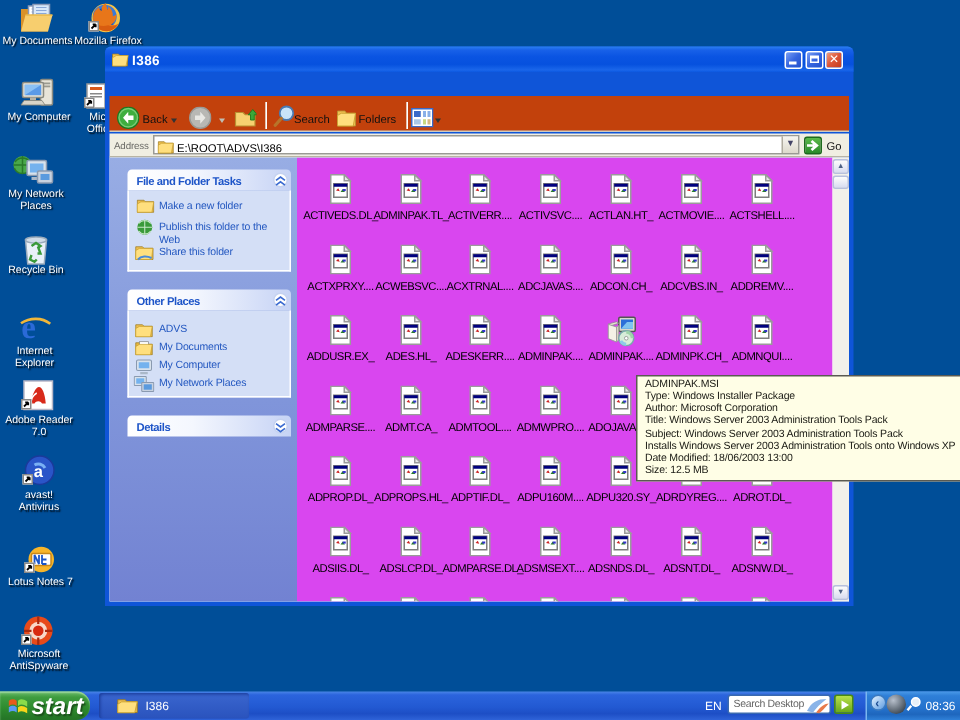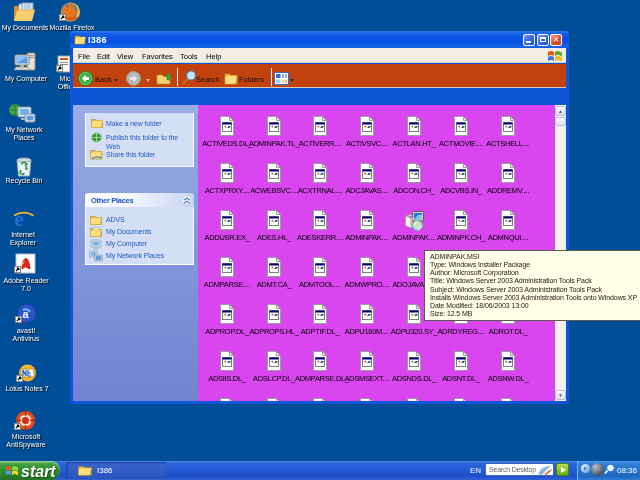--- a/index.html
+++ b/index.html
@@ -216,34 +216,20 @@
   <svg class="abs" style="left:4px;top:3px" width="12" height="11" viewBox="0 0 12 11">
    <path d="M1 2 h4 l1 1 h5 v7 H1 Z" fill="#f0c050" stroke="#9a7a20" stroke-width="0.5"></path>
    <path d="M1 4.5 l2.5-1.5 h8 L10 10 H1 Z" fill="#ffdf7e" stroke="#c8a030" stroke-width="0.5"></path>
   </svg>
   <span class="ttl">I386</span>
   <div class="wbtn" style="left:453px">
           <span style="position:absolute;left:2px;bottom:2px;width:5px;height:2px;background:#fff"></span>
         </div>
   <div class="wbtn" style="left:467px"><span style="display:inline-block;width:6px;height:5px;border:1px solid #fff;border-top-width:2px;margin-top:2px"></span></div>
   <div class="wbtn cls" style="left:480px">✕</div>
- </div>
- <div id="menu">
-  <span style="left:5px">File</span>
-        <span style="left:24px">Edit</span>
-        <span style="left:44px">View</span>
-  <span style="left:69px">Favorites</span>
-        <span style="left:107px">Tools</span>
-        <span style="left:133px">Help</span>
-  <svg class="abs" style="right:3px;top:1px" width="16" height="13" viewBox="0 0 16 13">
-   <path d="M1 3 C3 1.5 5 1.5 7 3 V7 C5 5.5 3 5.5 1 7 Z" fill="#e85a1a"></path>
-   <path d="M8 3 C10 1.5 12 1.5 15 3.6 V7.6 C12 5.5 10 5.5 8 7 Z" fill="#6aaa2a"></path>
-   <path d="M1 8 C3 6.5 5 6.5 7 8 V12 C5 10.5 3 10.5 1 12 Z" fill="#3a7ae0"></path>
-   <path d="M8 8 C10 6.5 12 6.5 15 8.6 V12.6 C12 10.5 10 10.5 8 12 Z" fill="#f7b51a"></path>
-  </svg>
  </div>
  <div id="tool">
   <svg class="abs" style="left:5px;top:7px" width="15" height="15" viewBox="0 0 15 15">
    <circle cx="7.5" cy="7.5" r="7" fill="#3fae3f" stroke="#1e7a1e"></circle>
    <circle cx="7.5" cy="7.5" r="6.2" fill="none" stroke="#8fdc8f" stroke-width="1" opacity="0.7"></circle>
    <path d="M7.5 3.5 L4 7.5 l3.5 4 v-2.5 h3.5 v-3 H7.5 Z" fill="#fff"></path>
   </svg>
   <span class="txt" style="left:22px;top:11px">Back</span>
   <div class="abs" style="left:41px;top:15px;width:0;height:0;border-left:2.5px solid transparent;border-right:2.5px solid transparent;border-top:3px solid #333"></div>
   <svg class="abs" style="left:53px;top:7px" width="15" height="15" viewBox="0 0 15 15">
@@ -271,23 +257,48 @@
    <rect x="0.5" y="0.5" width="14" height="12" fill="#fff" stroke="#3a6ac8"></rect>
    <rect x="2" y="2" width="4.5" height="4" fill="#3a6ac8"></rect>
           <rect x="8" y="2" width="2" height="4" fill="#8ab0e8"></rect>
           <rect x="11" y="2" width="2" height="4" fill="#8ab0e8"></rect>
    <rect x="2" y="7.5" width="4.5" height="3.5" fill="#aac8e8"></rect>
           <rect x="8" y="7.5" width="2" height="3.5" fill="#c8d880"></rect>
           <rect x="11" y="7.5" width="2" height="3.5" fill="#d8b880"></rect>
   </svg>
   <div class="abs" style="left:217px;top:15px;width:0;height:0;border-left:2.5px solid transparent;border-right:2.5px solid transparent;border-top:3px solid #333"></div>
  </div>
+ <div id="addr">
+  <span class="lbl">Address</span>
+  <div class="fld">
+   <svg class="abs" style="left:2px;top:1.5px" width="11" height="10" viewBox="0 0 11 10">
+    <path d="M0.5 1.5 h4 l1 1 h5 v6.5 H0.5 Z" fill="#f0c050" stroke="#9a7a20" stroke-width="0.5"></path>
+    <path d="M0.5 3.8 l2.2-1.3 h7.8 L9.3 9 H0.5 Z" fill="#ffdf7e" stroke="#c8a030" stroke-width="0.5"></path>
+   </svg>
+   <span class="ftxt">E:\ROOT\ADVS\I386</span>
+   <div class="drop">▼</div>
+  </div>
+  <div class="abs" style="left:463px;top:1.5px;width:12px;height:12px;border-radius:2px;background:linear-gradient(180deg,#5aba4a,#2a8a2a);border:1px solid #1e6a1e">
+   <svg width="10" height="10" viewBox="0 0 10 10" style="margin:0 0 0 0">
+            <path d="M1 5 h5 M4 2 l3.5 3 L4 8" stroke="#fff" stroke-width="1.8" fill="none"></path>
+          </svg>
+  </div>
+  <span class="abs" style="left:478px;top:4px;font-size:7.5px;color:#111">Go</span>
+ </div>
  <div id="client">
   <div id="pane">
    <div class="panel" style="top:8px">
+    <div class="phead">
+              <b>File and Folder Tasks</b>
+              <div class="chev">
+                <svg width="8" height="8" viewBox="0 0 8 8" style="margin-top:1px">
+                  <path d="M1 3.2 L4 1 L7 3.2 M1 6.4 L4 4.2 L7 6.4" stroke="#3a6ad0" stroke-width="1.1" fill="none"></path>
+                </svg>
+              </div>
+            </div>
     <div class="pbody" style="height:54px">
      <svg class="abs" style="left:5px;top:5px" width="12" height="10" viewBox="0 0 12 10">
       <path d="M0.5 1.5 h4.5 l1 1 h5.5 v7 H0.5 Z" fill="#f0c050" stroke="#9a7a20" stroke-width="0.5"></path>
       <path d="M0.5 4 l2.4-1.4 h8.6 L10.3 9.5 H0.5 Z" fill="#ffdf7e" stroke="#c8a030" stroke-width="0.5"></path>
      </svg>
      <div class="pit" style="left:20px;top:7px">Make a new folder</div>
      <svg class="abs" style="left:5px;top:19px" width="11" height="11" viewBox="0 0 11 11">
       <circle cx="5.5" cy="5.5" r="5" fill="#3a9a3a"></circle>
       <path d="M1.5 3 a5 5 0 0 1 8 0 M1.5 8 a5 5 0 0 0 8 0 M5.5 0.5 v10 M0.5 5.5 h10" stroke="#c8e8c8" stroke-width="0.7" fill="none"></path>
      </svg>
@@ -328,20 +339,30 @@
      </svg>
      <div class="pit" style="left:20px;top:33px">My Computer</div>
      <svg class="abs" style="left:3px;top:43px" width="14" height="12" viewBox="0 0 14 12">
       <rect x="0.5" y="1" width="8" height="6" rx="0.5" fill="#d8e2ec" stroke="#8a9ab0" stroke-width="0.7"></rect>
       <rect x="1.8" y="2.2" width="5.4" height="3.6" fill="#74b2ee"></rect>
       <rect x="5.5" y="5" width="8" height="6" rx="0.5" fill="#c8d2e0" stroke="#8a9ab0" stroke-width="0.7"></rect>
       <rect x="6.8" y="6.2" width="5.4" height="3.6" fill="#5a9ade"></rect>
      </svg>
      <div class="pit" style="left:20px;top:45px">My Network Places</div>
     </div>
+   </div>
+   <div class="panel" style="top:172px">
+    <div class="phead">
+              <b>Details</b>
+              <div class="chev">
+                <svg width="8" height="8" viewBox="0 0 8 8" style="margin-top:1px">
+                  <path d="M1 1.4 L4 3.6 L7 1.4 M1 4.6 L4 6.8 L7 4.6" stroke="#3a6ad0" stroke-width="1.1" fill="none"></path>
+                </svg>
+              </div>
+            </div>
    </div>
   </div>
   <div id="files">
 <div class="fi" style="left:21px;top:11px">
             <svg width="16" height="20" viewBox="0 0 16 20">
               <path d="M1.5 0.5 H10.5 L14.5 4.5 V19.5 H1.5 Z" fill="#fff" stroke="#9b9b9b" stroke-width="1"></path>
               <path d="M10.5 0.5 L10.5 4.5 L14.5 4.5 Z" fill="#e8e8e8" stroke="#9b9b9b" stroke-width="1"></path>
               <rect x="3.5" y="6.5" width="9" height="9" fill="#fff" stroke="#7d7d7d"></rect>
               <rect x="3.5" y="6.5" width="9" height="2" fill="#00007e"></rect>
               <path d="M5 11 l1.5 -1.5 1 2 z" fill="#c22"></path>

